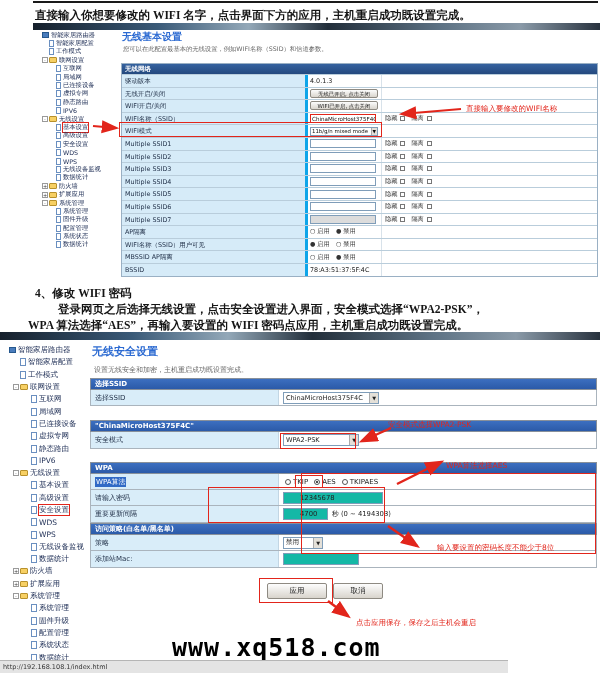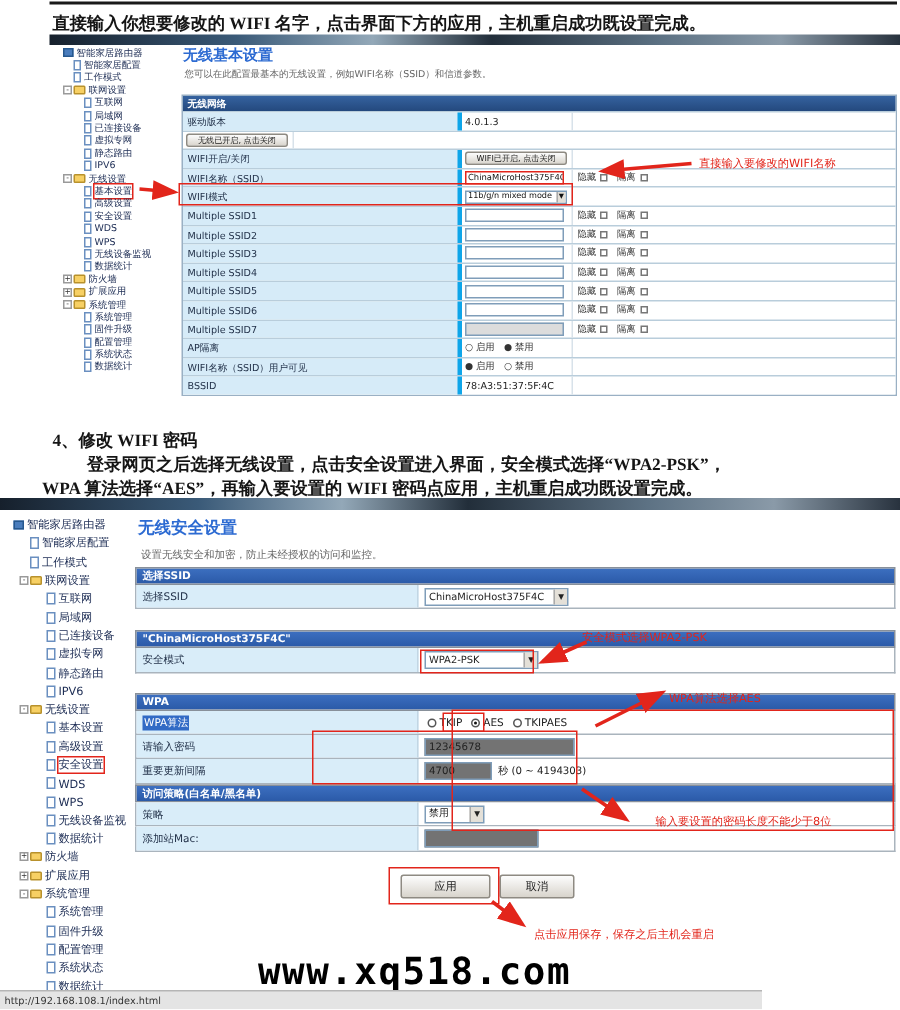--- a/index.html
+++ b/index.html
@@ -73,22 +73,22 @@
          line-height:11px;padding-left:4px;white-space:nowrap}
   .t2row{position:absolute;left:90px;width:507px;display:flex;background:#fff;
          border:1px solid #aab4bd;border-top:none}
   .t2lab{width:188px;background:#d9edf9;border-right:1px solid #c2d6e4;font-size:7px;
          padding-left:4px;color:#23324a;display:flex;align-items:center;white-space:nowrap}
   .t2val{flex:1;display:flex;align-items:center;padding-left:4px;font-size:7px;color:#222}
   .sel2{display:inline-flex;align-items:center;height:12px;border:1px solid #7f9db9;background:#fff;
         font-size:6.6px;padding-left:2px;white-space:nowrap}
   .sel2 .arr{margin-left:auto;font-size:5px;background:#e4e0d8;border-left:1px solid #aaa;
              padding:0 2px;height:100%;display:flex;align-items:center}
-  .inp2{display:inline-block;height:12px;border:1px solid #7f9db9;background:#737373;
-        font-size:6.8px;line-height:11px;padding-left:2px;white-space:nowrap}
+  .inp2{display:inline-block;height:12px;border:1px solid #7f9db9;background:#14b8a6;
+        font-size:6.8px;line-height:11px;padding-left:16px;white-space:nowrap}
   .rad{width:6px;height:6px;border:1px solid #555;border-radius:50%;display:inline-block;
        background:#fff;position:relative;margin:0 2px 0 6px;flex:none}
   .rad.on::after{content:"";position:absolute;inset:1px;background:#111;border-radius:50%}
   .sel-text{background:#316ac5;color:#fff;padding:0 1px}
   .btn2{position:absolute;height:16px;background:linear-gradient(#fdfdfd,#d8d4cc);
         border:1px solid #8e8a82;border-radius:2px;font-size:7.5px;text-align:center;
         line-height:14px;color:#222}
 
   
   .ann{position:absolute;color:#e2251b;font-size:7.5px;white-space:nowrap;z-index:30}
@@ -249,20 +249,21 @@
       <div class="t1bar">无线网络</div>
       <div id="t1rows">
           <div class="t1row">
             <div class="t1lab">驱动版本</div>
             <div class="t1val">
               <span class="plain">4.0.1.3</span>
             </div>
             <div class="t1ext"></div>
           </div>
           <div class="t1row">
+            <div class="t1lab">无线开启/关闭</div>
             <div class="t1val">
               <span class="mini-btn">无线已开启, 点击关闭</span>
             </div>
             <div class="t1ext"></div>
           </div>
           <div class="t1row">
             <div class="t1lab">WIFI开启/关闭</div>
             <div class="t1val">
               <span class="mini-btn">WIFI已开启, 点击关闭</span>
             </div>
@@ -382,20 +383,27 @@
             <div class="t1ext"></div>
           </div>
           <div class="t1row">
             <div class="t1lab">WIFI名称（SSID）用户可见</div>
             <div class="t1val">
               <span class="radio-text">● 启用　○ 禁用</span>
             </div>
             <div class="t1ext"></div>
           </div>
           <div class="t1row">
+            <div class="t1lab">MBSSID AP隔离</div>
+            <div class="t1val">
+              <span class="radio-text">○ 启用　● 禁用</span>
+            </div>
+            <div class="t1ext"></div>
+          </div>
+          <div class="t1row">
             <div class="t1lab">BSSID</div>
             <div class="t1val">
               <span class="plain">78:A3:51:37:5F:4C</span>
             </div>
             <div class="t1ext"></div>
           </div>
         </div>
     </div>
   </div>
 
@@ -531,21 +539,21 @@
           <span class="ticon page"></span>
           <span class="tlabel">系统状态</span>
         </div>
         <div class="tree-row" style="padding-left: 22px;">
           <span class="exp none"></span>
           <span class="ticon page"></span>
           <span class="tlabel">数据统计</span>
         </div>
       </div>
     <div id="t2-title" class="m-title">无线安全设置</div>
-    <div id="t2-sub">设置无线安全和加密，防止未经授权的访问和监控。</div>
+    <div id="t2-sub">设置无线安全和加密，主机重启成功既设置完成。</div>
 
     <div class="t2bar" style="top:46px">选择SSID</div>
     <div class="t2row" style="top:58px;height:16px">
       <div class="t2lab">选择SSID</div>
       <div class="t2val">
         <span class="sel2" style="width:96px">
           <span>ChinaMicroHost375F4C</span>
             <span class="arr">▼</span>
         </span>
       </div>

